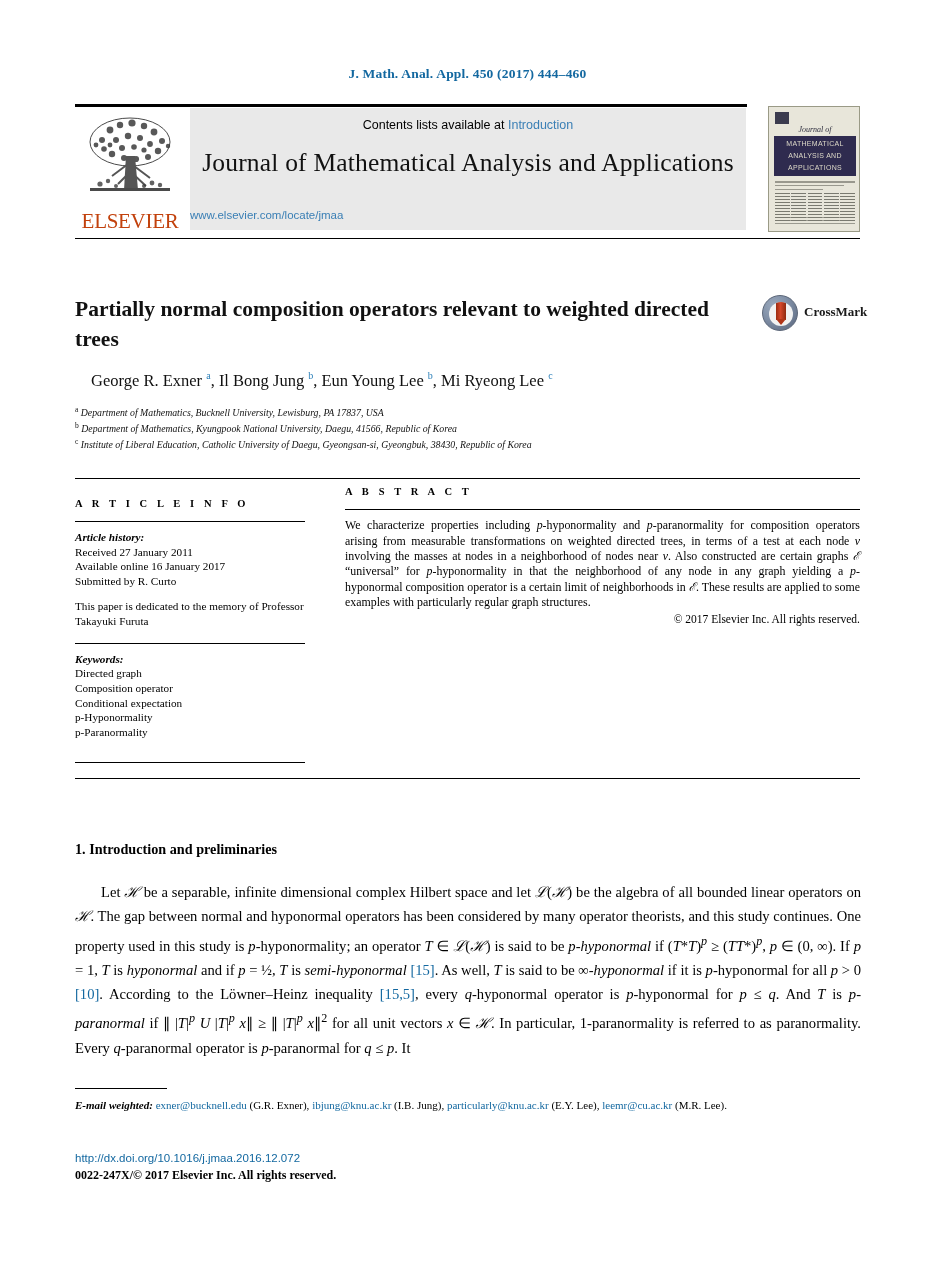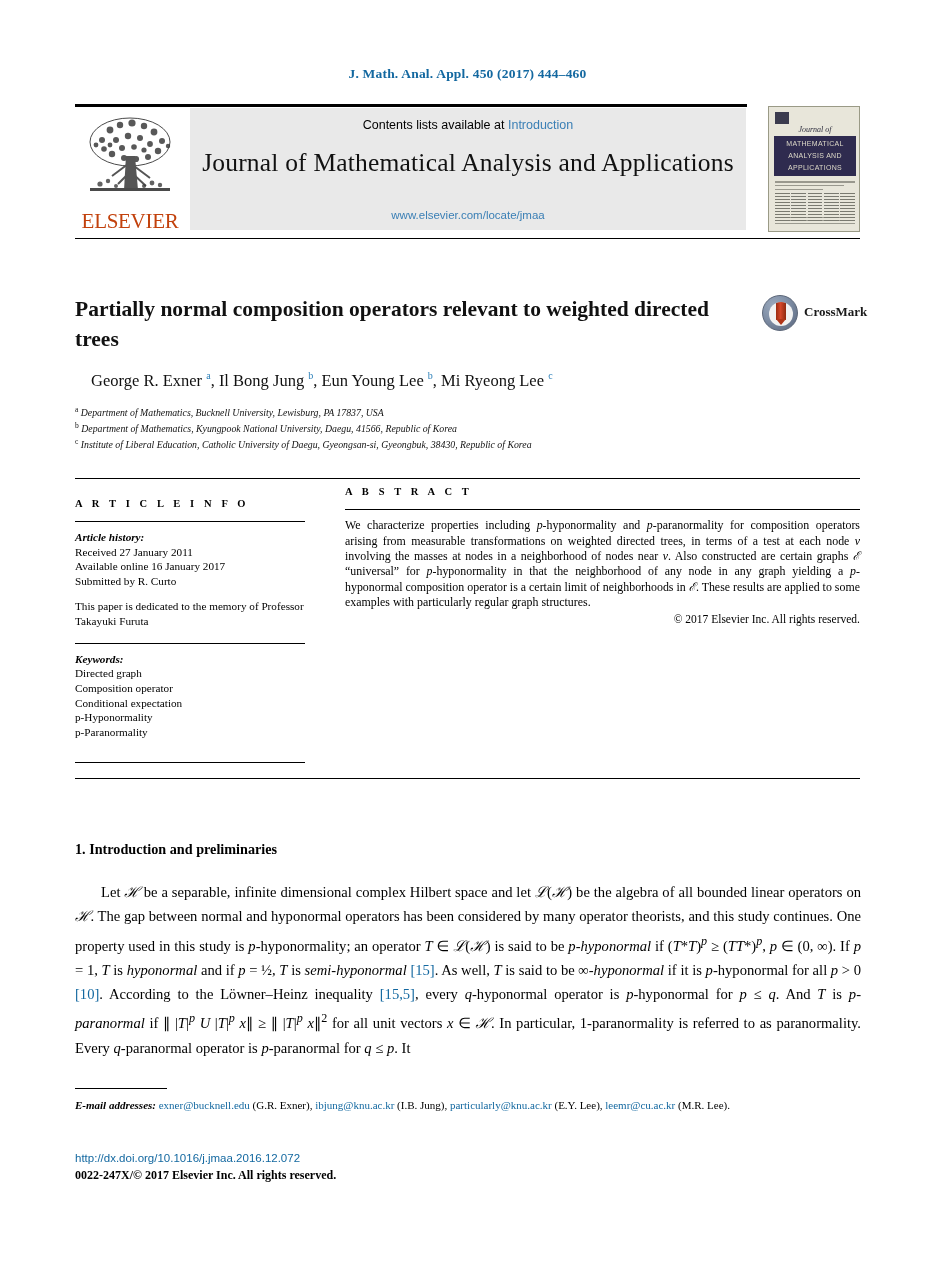--- a/index.html
+++ b/index.html
@@ -61,21 +61,21 @@
   .journal-title {
     position: absolute; top: 40px; left: 0; width: 556px;
     text-align: center;
     font-family: "Liberation Serif", serif;
     font-size: 25.5px;
     color: #111;
     letter-spacing: .2px;
   }
   .journal-url {
     position: absolute; bottom: 9px; left: 0; width: 556px;
-    text-align: center; font-size: 11.5px;
+    font-size: 11.5px;
     font-family: "Liberation Sans", sans-serif;
     color: #3a7fb5;
   }
 
   .cover-thumb {
     position: absolute; left: 768px; top: 106px;
     width: 92px; height: 126px;
     border: 1px solid #9a9a86;
     background: #e8e6da;
     overflow: hidden;
@@ -405,19 +405,19 @@
   <div class="rule-info-bottom"></div>
   <div class="rule-section-bottom"></div>
 
   <h2 class="section-head">1.  Introduction and preliminaries</h2>
   <div class="body-text">
     <p class="ind" style="margin:0">Let <span class="cal">ℋ</span> be a separable, infinite dimensional complex Hilbert space and let <span class="cal">ℒ</span>(<span class="cal">ℋ</span>) be the algebra of all bounded linear operators on <span class="cal">ℋ</span>. The gap between normal and hyponormal operators has been considered by many operator theorists, and this study continues. One property used in this study is <i>p</i>-hyponormality; an operator <i>T</i> ∈ <span class="cal">ℒ</span>(<span class="cal">ℋ</span>) is said to be <i>p-hyponormal</i> if (<i>T</i>*<i>T</i>)<sup><i>p</i></sup> ≥ (<i>TT</i>*)<sup><i>p</i></sup>, <i>p</i> ∈ (0, ∞). If <i>p</i> = 1, <i>T</i> is <i>hyponormal</i> and if <i>p</i> = ½, <i>T</i> is <i>semi-hyponormal</i> <span class="ref">[15]</span>. As well, <i>T</i> is said to be ∞-<i>hyponormal</i> if it is <i>p</i>-hyponormal for all <i>p</i> &gt; 0 <span class="ref">[10]</span>. According to the Löwner–Heinz inequality <span class="ref">[15,5]</span>, every <i>q</i>-hyponormal operator is <i>p</i>-hyponormal for <i>p</i> ≤ <i>q</i>. And <i>T</i> is <i>p-paranormal</i> if ∥ |<i>T</i>|<sup><i>p</i></sup> <i>U</i> |<i>T</i>|<sup><i>p</i></sup> <i>x</i>∥ ≥ ∥ |<i>T</i>|<sup><i>p</i></sup> <i>x</i>∥<sup>2</sup> for all unit vectors <i>x</i> ∈ <span class="cal">ℋ</span>. In particular, 1-paranormality is referred to as paranormality. Every <i>q</i>-paranormal operator is <i>p</i>-paranormal for <i>q</i> ≤ <i>p</i>. It</p>
   </div>
 
   <div class="foot-rule"></div>
   <div class="foot-emails">
-    <span class="lbl">E-mail addresses:</span>
+    <span class="lbl">E-mail weighted:</span>
     <span><a href="#">exner@bucknell.edu</a> (G.R. Exner), <a href="#">ibjung@knu.ac.kr</a> (I.B. Jung), <a href="#">particularly@knu.ac.kr</a> (E.Y. Lee), <a href="#">leemr@cu.ac.kr</a> (M.R. Lee).</span>
   </div>
   <div class="doi-line">http://dx.doi.org/10.1016/j.jmaa.2016.12.072</div>
   <div class="issn-line">0022-247X/© 2017 Elsevier Inc. All rights reserved.</div>
 
 </div>
 
 </body></html>

